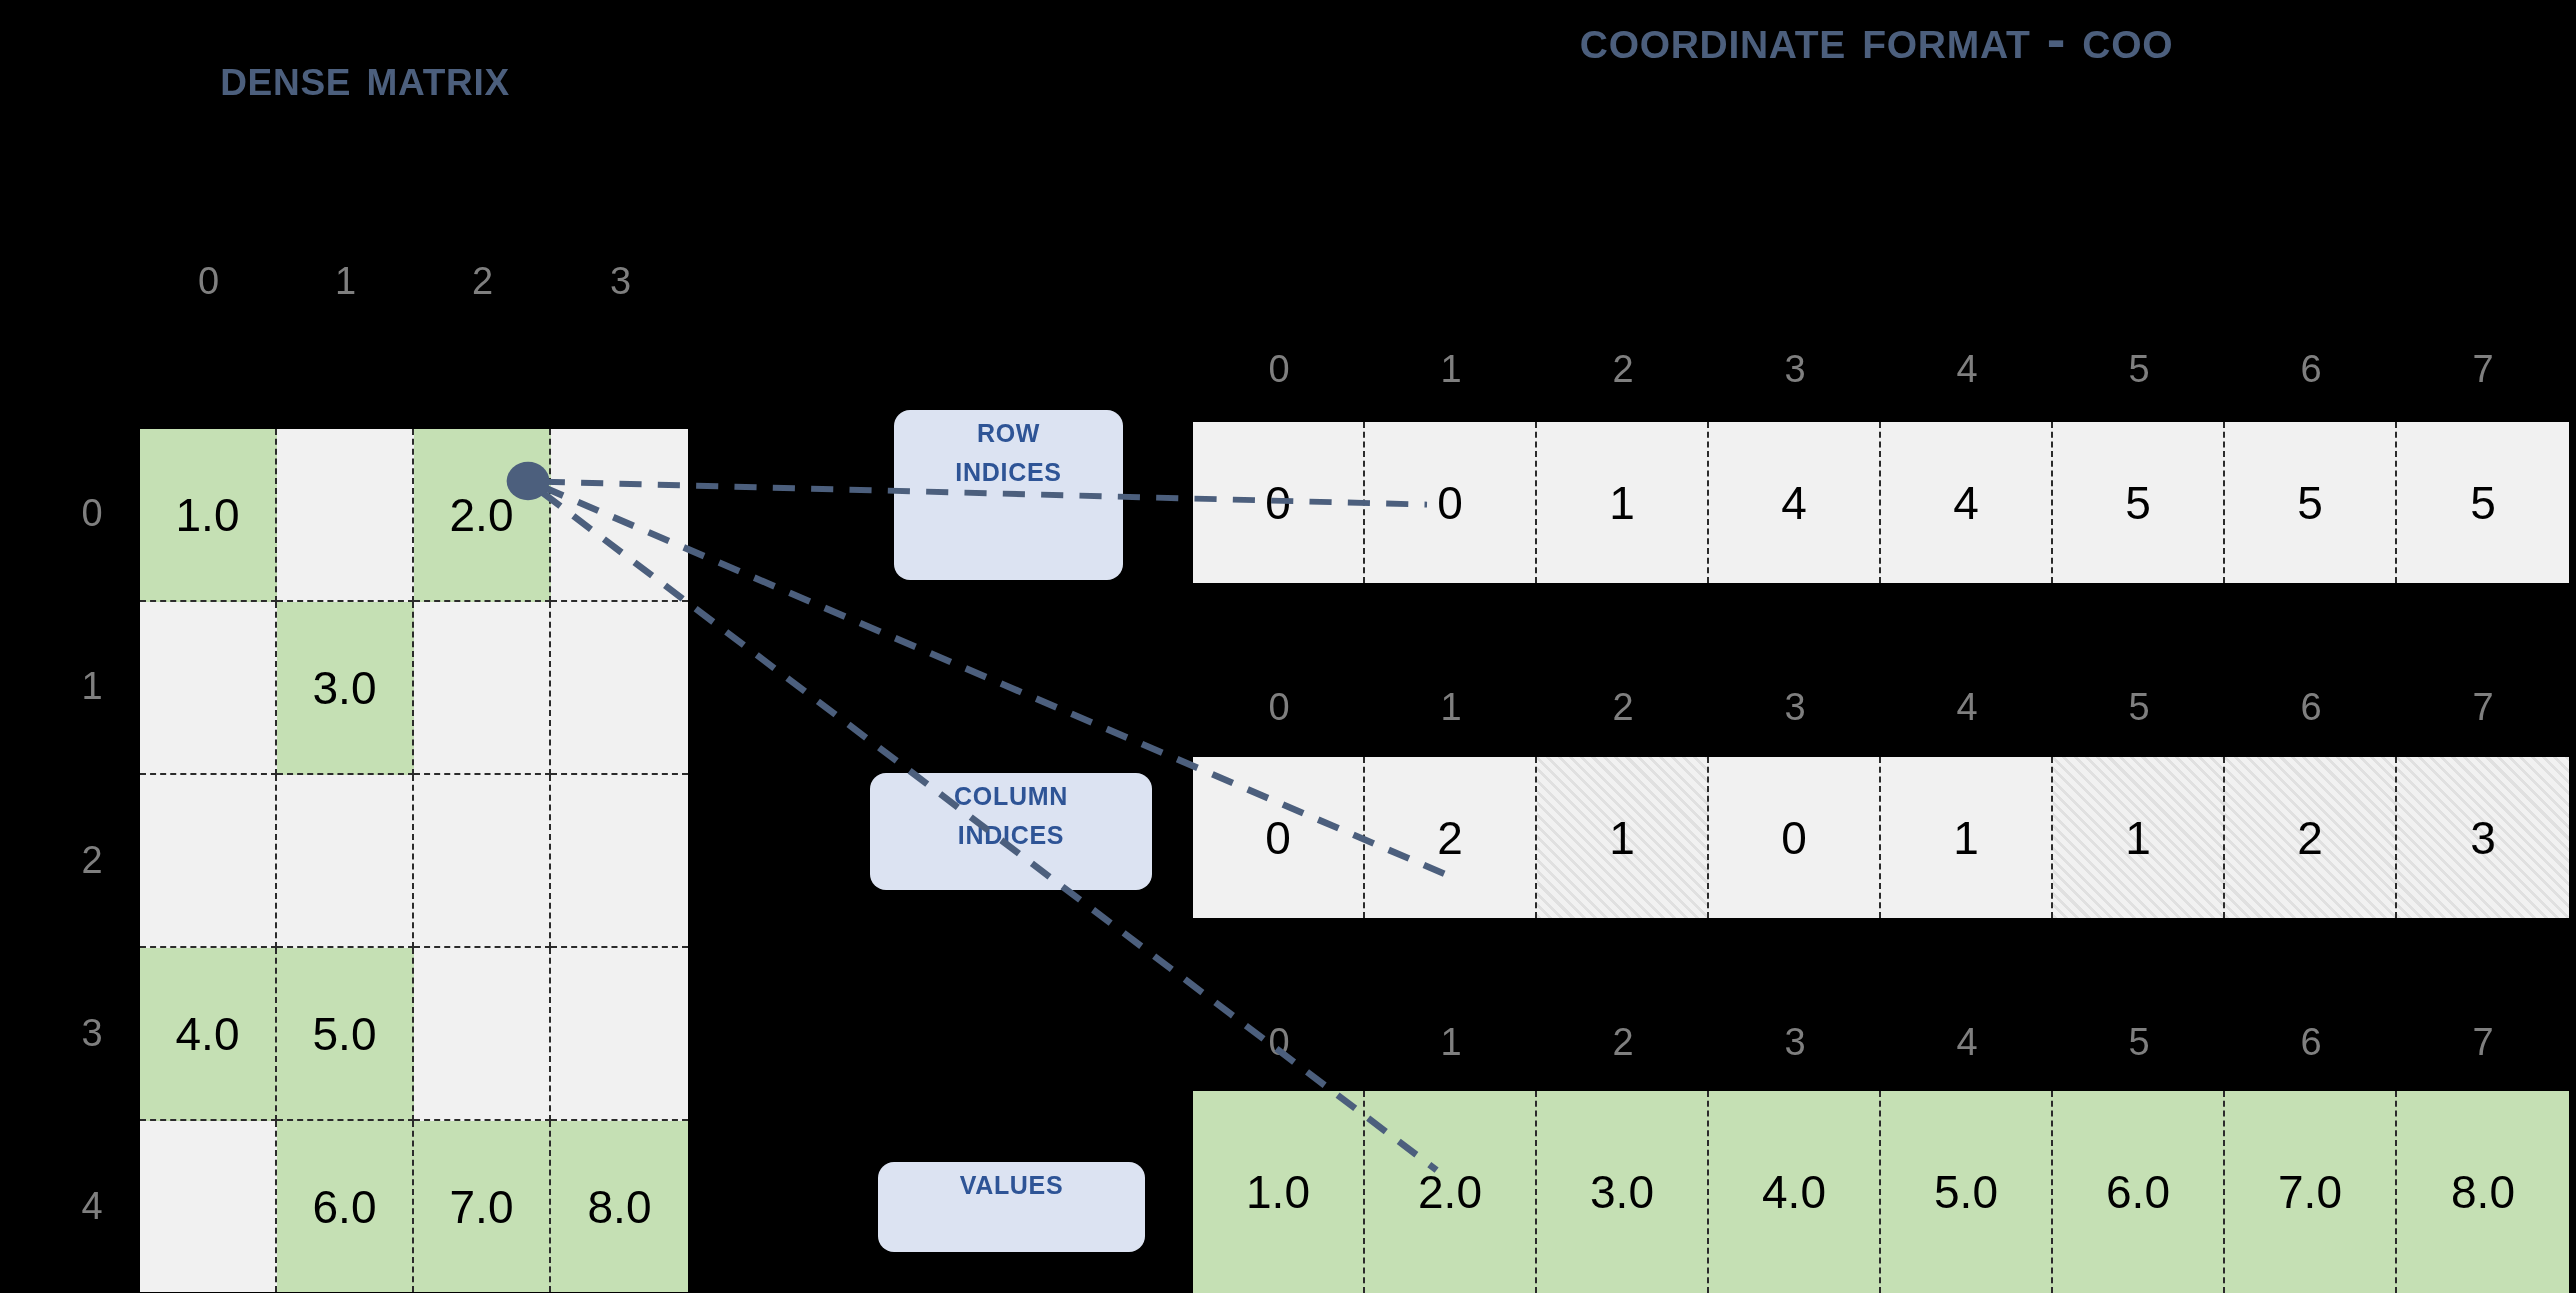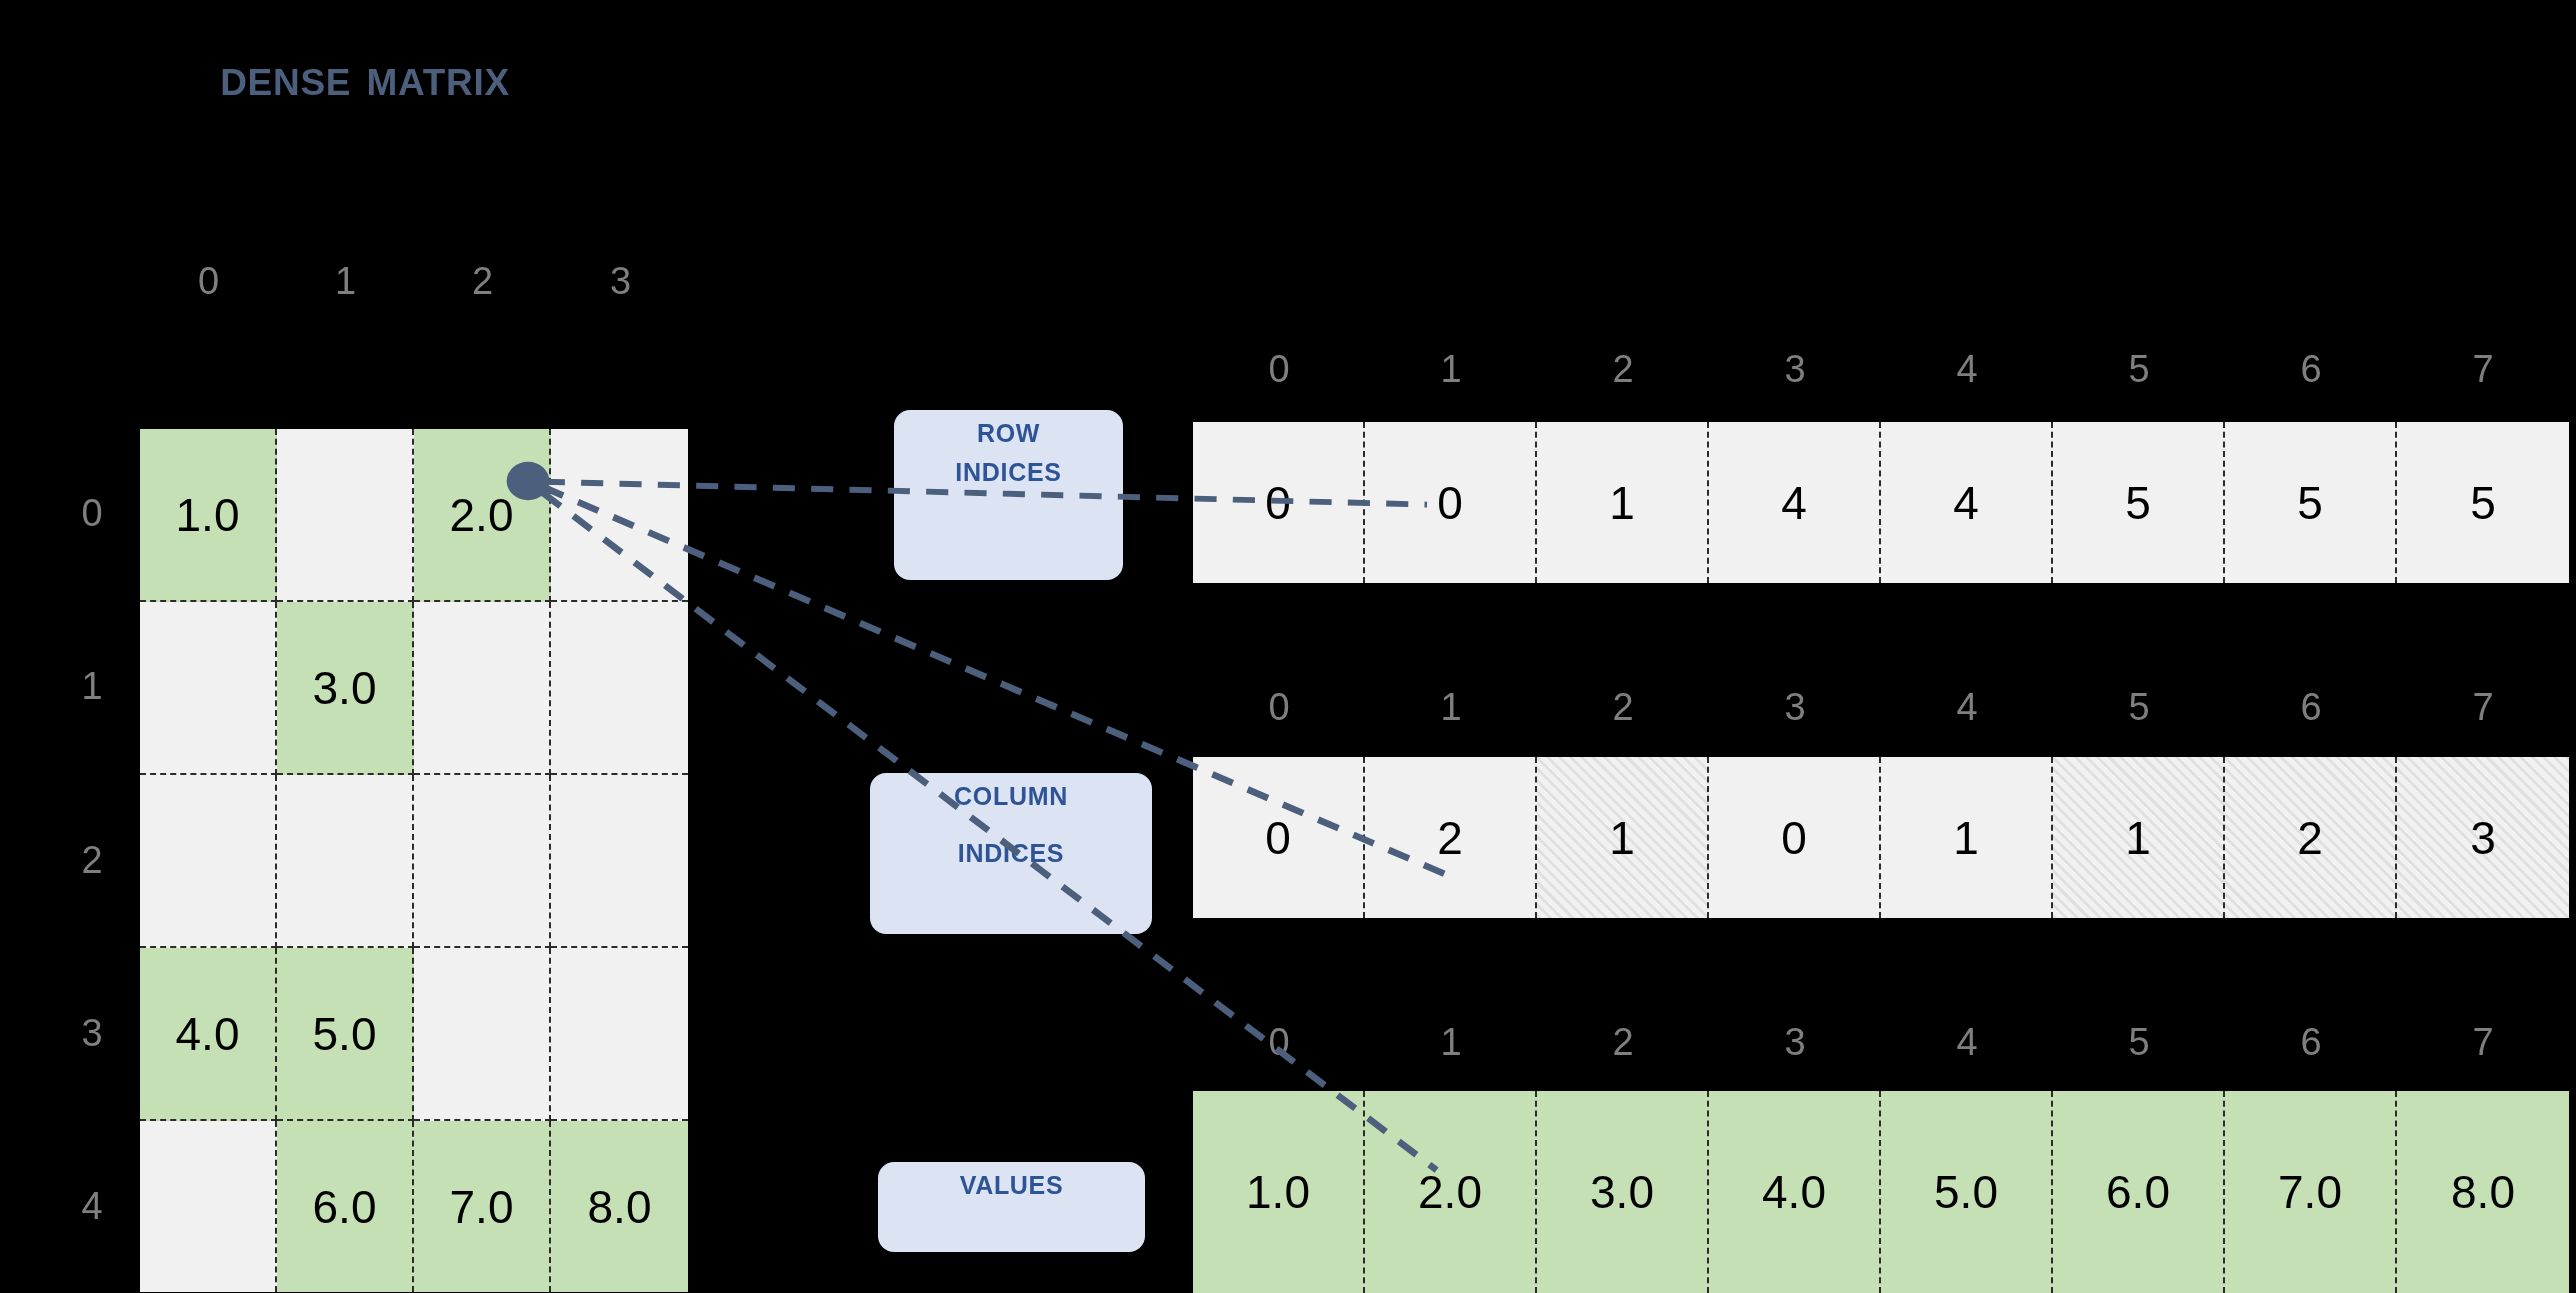--- a/index.html
+++ b/index.html
@@ -70,33 +70,34 @@
 
   
   .pill{
     position:absolute;background:#dce3f2;border-radius:16px;
     color:#2e5496;font-weight:bold;font-size:35px;
     display:flex;flex-direction:column;align-items:center;justify-content:flex-start;
     text-align:center;line-height:1.12;letter-spacing:0.7px;
     font-variant:small-caps;text-transform:lowercase;
   }
   #pill-row{left:894px;top:410px;width:229px;height:170px;}
-  #pill-col{left:870px;top:773px;width:282px;height:161px;gap:18px;}
+  #pill-col{left:870px;top:773px;width:282px;height:117px;}
   #pill-val{left:878px;top:1162px;width:267px;height:90px;}
 
   
   #links{position:absolute;left:0;top:0;width:2576px;height:1294px;
          pointer-events:none;}
 </style>
 </head>
 <body>
 
 <div class="abs title" id="dense-title">Dense Matrix</div>
 
 <div class="abs title" id="coo-title">
+  <div>Coordinate Format - COO</div>
 </div>
 
 <div id="matrix-headers">
     <div class="mcolhdr" style="left: 140px;">0</div>
     <div class="mcolhdr" style="left: 277px;">1</div>
     <div class="mcolhdr" style="left: 414px;">2</div>
     <div class="mcolhdr" style="left: 552px;">3</div>
     <div class="mrowhdr" style="top: 492px;">0</div>
     <div class="mrowhdr" style="top: 665px;">1</div>
     <div class="mrowhdr" style="top: 839px;">2</div>

